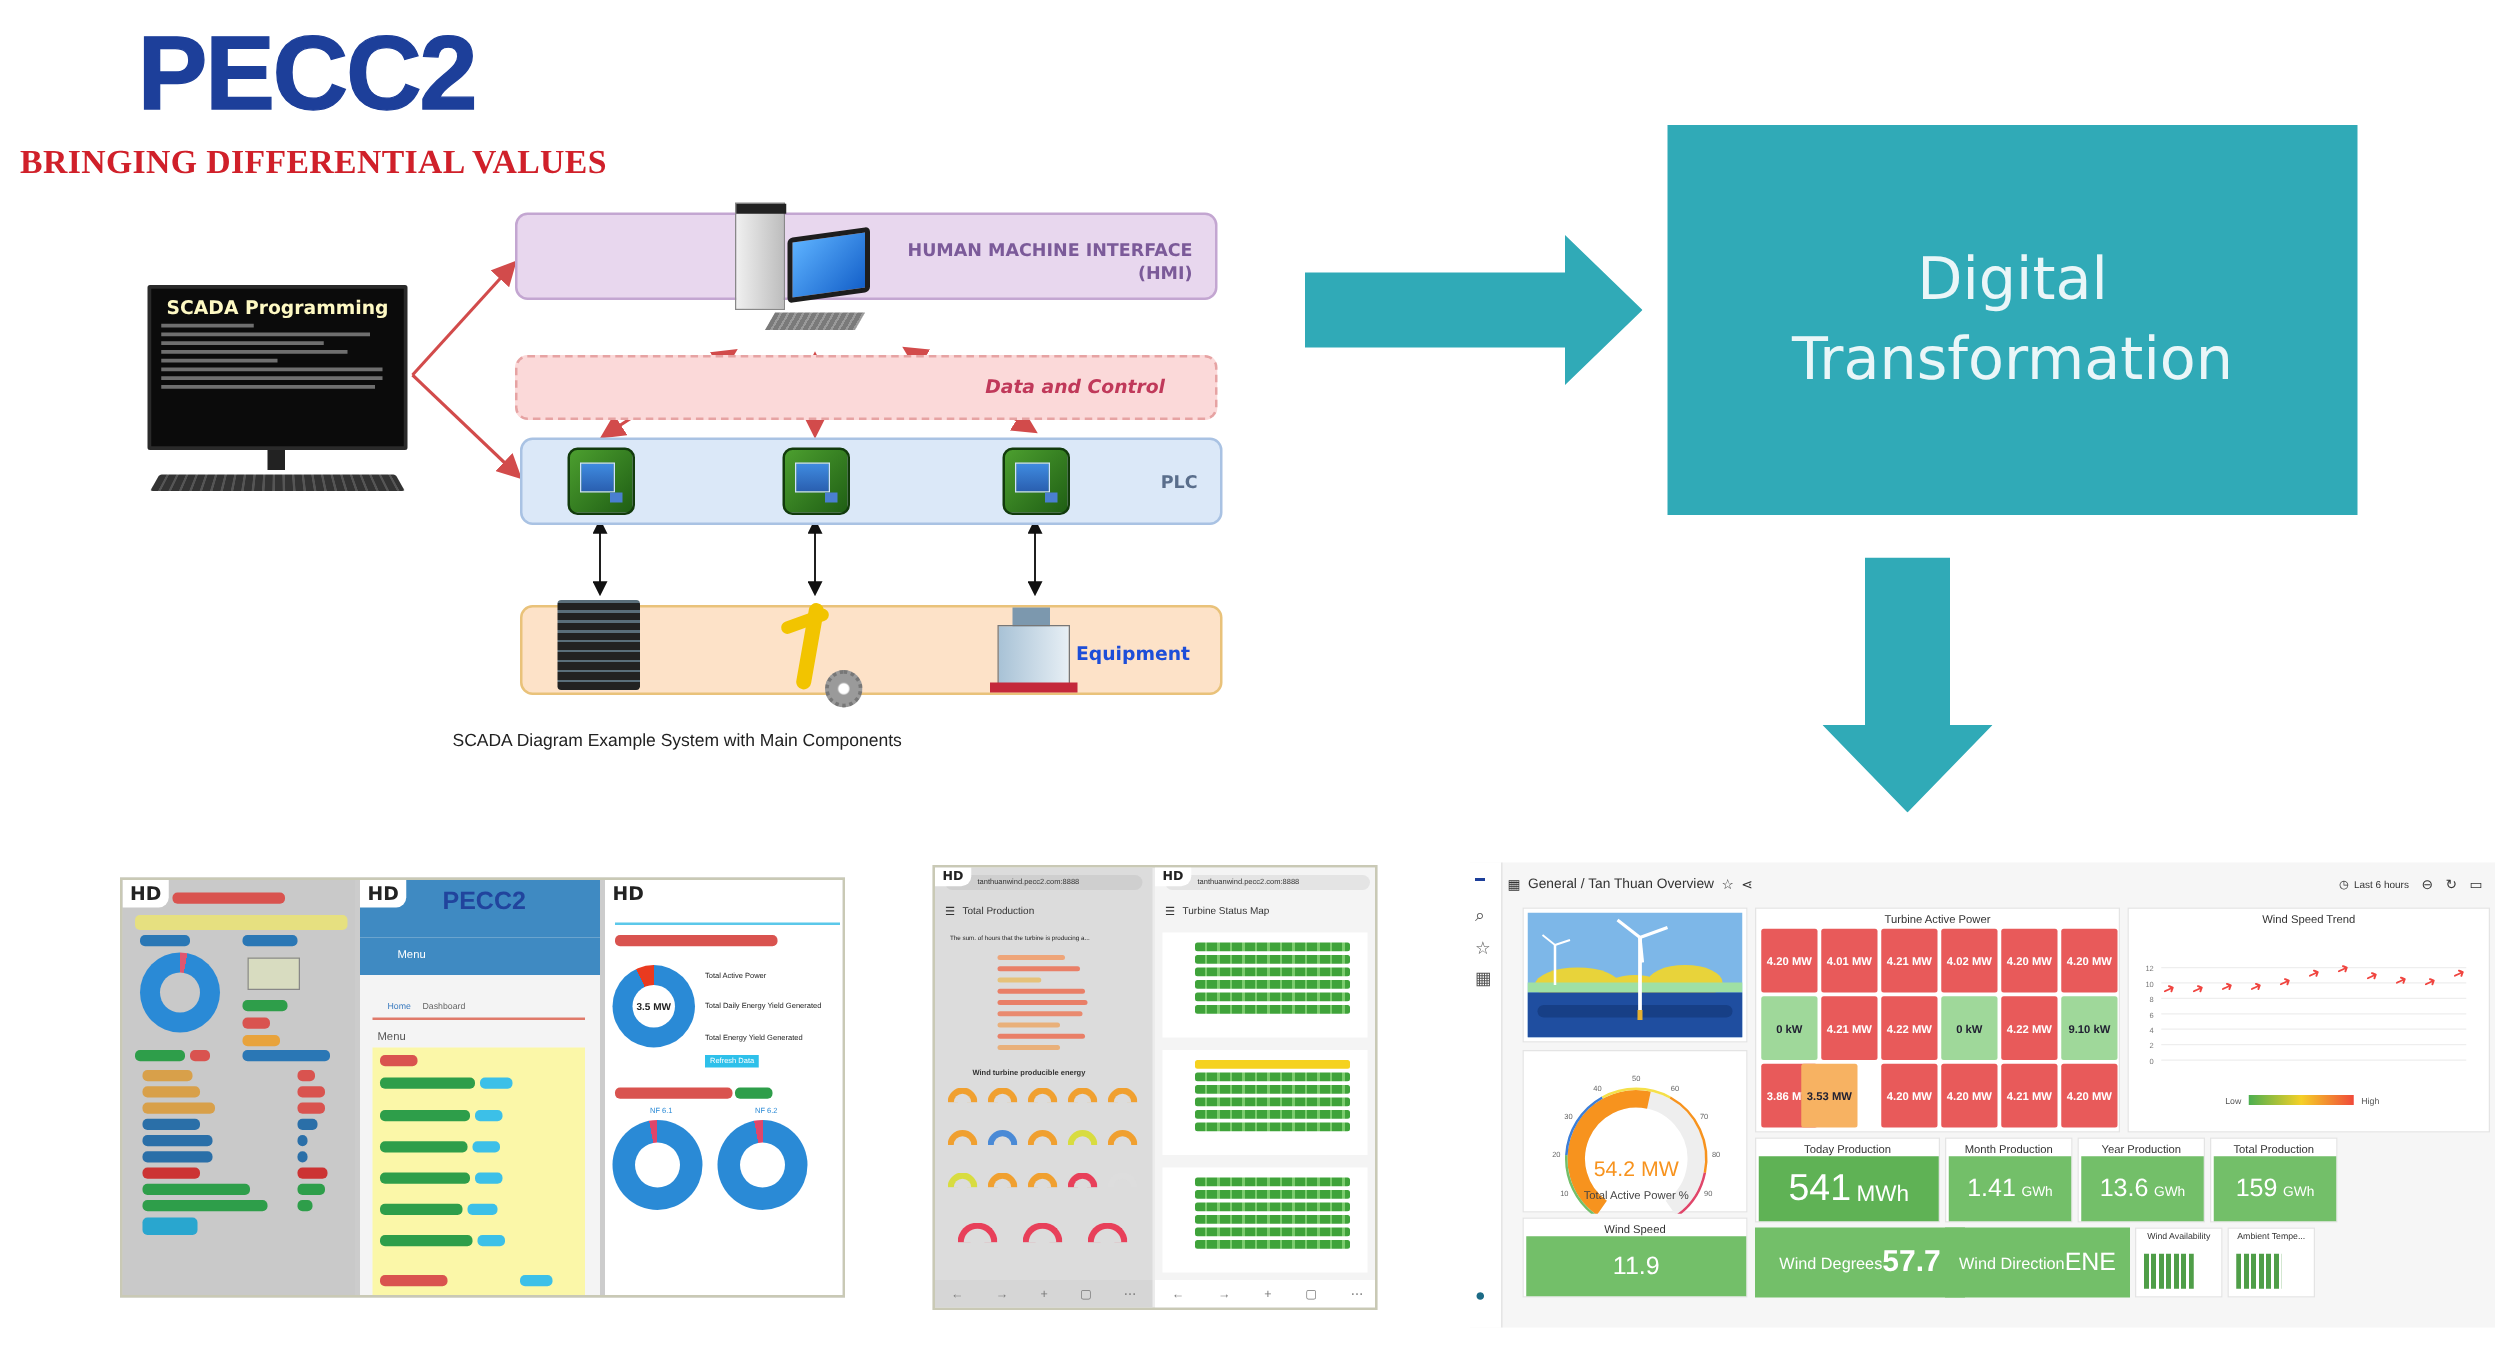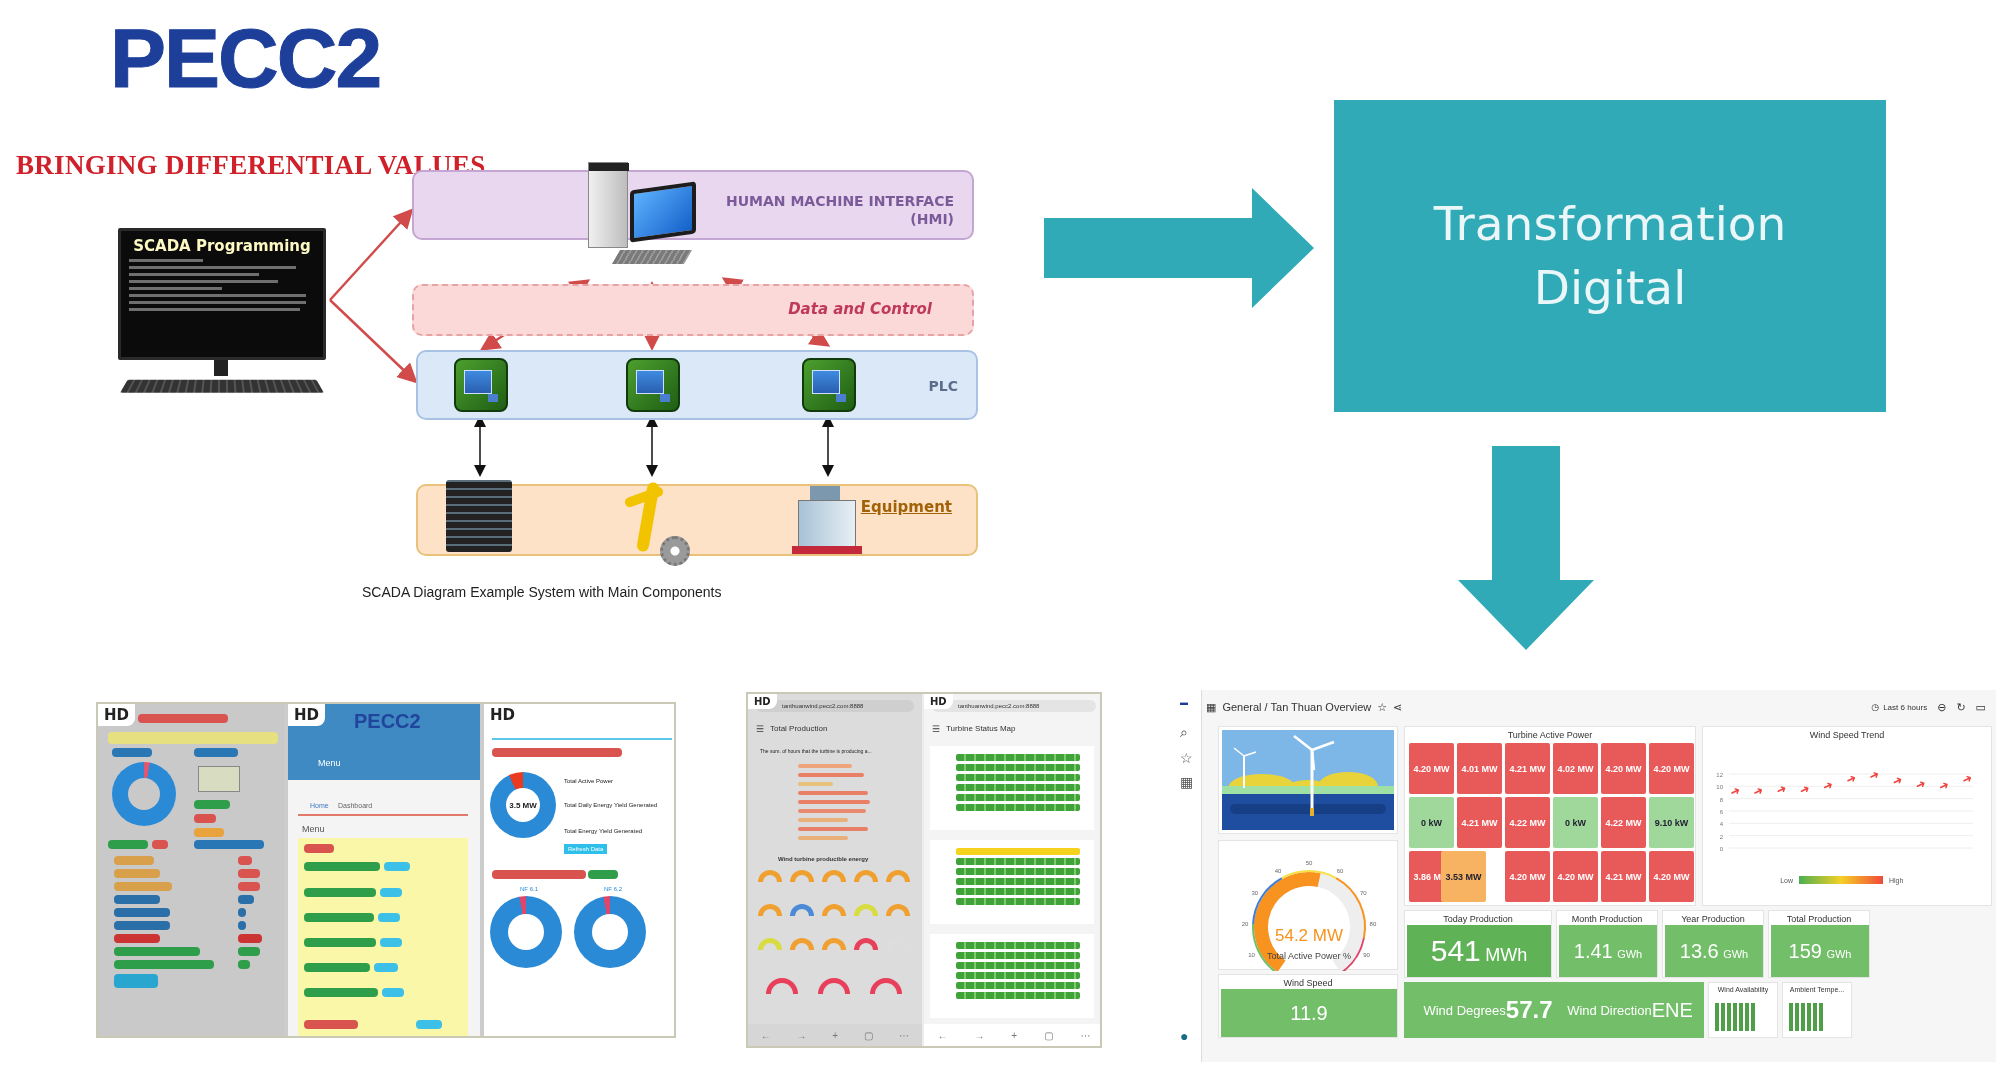--- a/index.html
+++ b/index.html
@@ -2,41 +2,41 @@
 <html><head>
 <meta charset="utf-8">
 <style>
   * { box-sizing: border-box; margin: 0; padding: 0; }
   html, body { width: 2000px; height: 1084px; background: #ffffff; overflow: hidden; font-family: "Liberation Sans", sans-serif; }
   .abs { position: absolute; }
 
   
   #logo { left: 110px; top: 18px; width: 300px; height: 80px; }
   .logo-text { font-family: "Liberation Sans", sans-serif; font-weight: 900; font-size: 84px; color: #1d3f9a; letter-spacing: -2px; line-height: 80px; font-style: normal; -webkit-text-stroke: 1px #1d3f9a; }
-  #tagline { left: 16px; top: 114px; font-family: "Liberation Serif", serif; font-weight: bold; font-size: 27px; color: #d0202a; letter-spacing: 0.3px; margin-top: 36px; }
+  #tagline { left: 16px; top: 114px; font-family: "Liberation Serif", serif; font-weight: bold; font-size: 27px; color: #d0202a; letter-spacing: 0.3px; }
 
   
   #monitor { left: 118px; top: 228px; width: 212px; height: 176px; }
   .screen { position: absolute; left: 0; top: 0; width: 208px; height: 132px; background: #0b0b0b; border: 3px solid #2a2a2a; border-radius: 2px; padding: 6px 8px; }
   .screen-title { color: #fef9c3; font-weight: bold; font-size: 15px; text-align: center; margin-bottom: 4px; font-family: "DejaVu Sans", sans-serif; }
   .code-line { height: 3px; background: #9a9a9a; margin: 4px 0; opacity: .7; }
   .stand { position: absolute; left: 96px; top: 132px; width: 14px; height: 16px; background: #222; }
   .keyboard { position: absolute; left: 6px; top: 150px; width: 196px; height: 16px; background: repeating-linear-gradient(90deg,#333 0 6px,#555 6px 8px); transform: perspective(120px) rotateX(35deg); border-radius: 2px; }
 
   
   .layer { position: absolute; border-radius: 10px; }
   #layer-hmi { left: 412px; top: 170px; width: 562px; height: 70px; background: #e8d7ee; border: 2px solid #c3a6d1; }
   #layer-data { left: 412px; top: 284px; width: 562px; height: 52px; background: #fbd9d9; border: 2px dashed #e6a3a3; }
   #layer-plc { left: 416px; top: 350px; width: 562px; height: 70px; background: #dbe8f8; border: 2px solid #a9c2e3; }
   #layer-equip { left: 416px; top: 484px; width: 562px; height: 72px; background: #fde2c8; border: 2px solid #e9c27a; }
   .layer-label { position: absolute; font-weight: bold; font-family: "DejaVu Sans", sans-serif; }
   #hmi-label { right: 18px; top: 20px; color: #7b5a99; font-size: 14px; text-align: right; line-height: 18px; }
   #data-label { right: 40px; top: 14px; color: #c0395a; font-size: 15px; font-style: italic; }
   #plc-label { right: 18px; top: 26px; color: #5a6e8c; font-size: 14px; }
-  #equip-label { right: 24px; top: 12px; color: #a16207; font-size: 15px; text-decoration: underline; }
+  #equip-label { right: 24px; top: 28px; color: #1d4ed8; font-size: 15px; }
 
   .chip { position: absolute; width: 54px; height: 54px; border-radius: 8px; background: linear-gradient(135deg,#4c9f2f,#1f5e14); border: 2px solid #123b0c; }
   .chip::before { content: ""; position: absolute; left: 8px; top: 10px; width: 26px; height: 22px; background: linear-gradient(#3f8be0,#2a5fb0); border: 1px solid #cfe0ff; }
   .chip::after { content: ""; position: absolute; right: 8px; bottom: 8px; width: 10px; height: 8px; background: #4a7fd0; }
 
   #computer { left: 588px; top: 158px; width: 124px; height: 112px; }
   .tower { position: absolute; left: 0; top: 4px; width: 40px; height: 86px; background: linear-gradient(90deg,#f0f0f0,#bdbdbd); border: 1px solid #888; }
   .tower::before { content:""; position:absolute; left:0; top:0; width:40px; height:8px; background:#222; }
   .monitor2 { position: absolute; left: 42px; top: 28px; width: 66px; height: 52px; background: linear-gradient(135deg,#5db2ff,#1460c9); border: 4px solid #1d1d1d; border-radius: 4px; transform: skewY(-8deg); }
   .kb2 { position: absolute; left: 28px; top: 92px; width: 72px; height: 14px; background: repeating-linear-gradient(90deg,#7a7a7a 0 4px,#9a9a9a 4px 6px); transform: skewX(-30deg); }
@@ -166,22 +166,22 @@
 
 <svg id="arrow-right" class="abs" viewBox="0 0 270 120">
   <polygon points="0,30 208,30 208,0 270,60 208,120 208,90 0,90" fill="#30aab7"></polygon>
 </svg>
 <svg id="arrow-down" class="abs" viewBox="0 0 136 204">
   <polygon points="34,0 102,0 102,134 136,134 68,204 0,134 34,134" fill="#30aab7"></polygon>
 </svg>
 
 <div id="dt-box" class="abs">
   <div id="dt-text">
+    <div>Digital</div>
     <div>Transformation</div>
-    <div>Digital</div>
   </div>
 </div>
 
 <div id="shot-1" class="shot">
 
   <div id="pane-a" class="pane">
     <div class="hd-badge" style="left:0;top:0;">HD</div>
     <div class="pill" style="left:40px;top:10px;width:90px;background:#d9534f;"></div>
     <div class="pill" style="left:10px;top:28px;width:170px;height:12px;background:#e6e080;"></div>
     <div class="pill" style="left:14px;top:44px;width:40px;background:#2a77b5;"></div>

